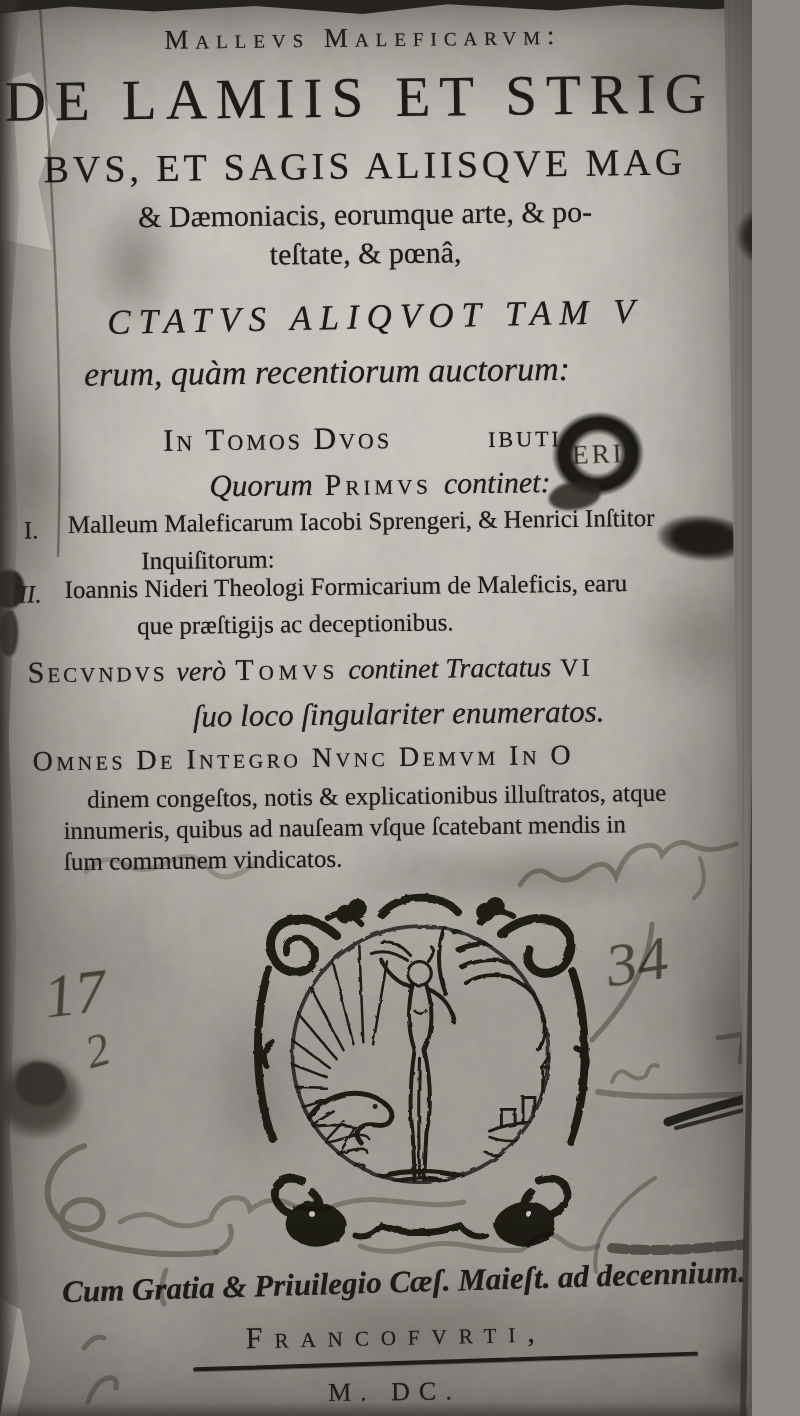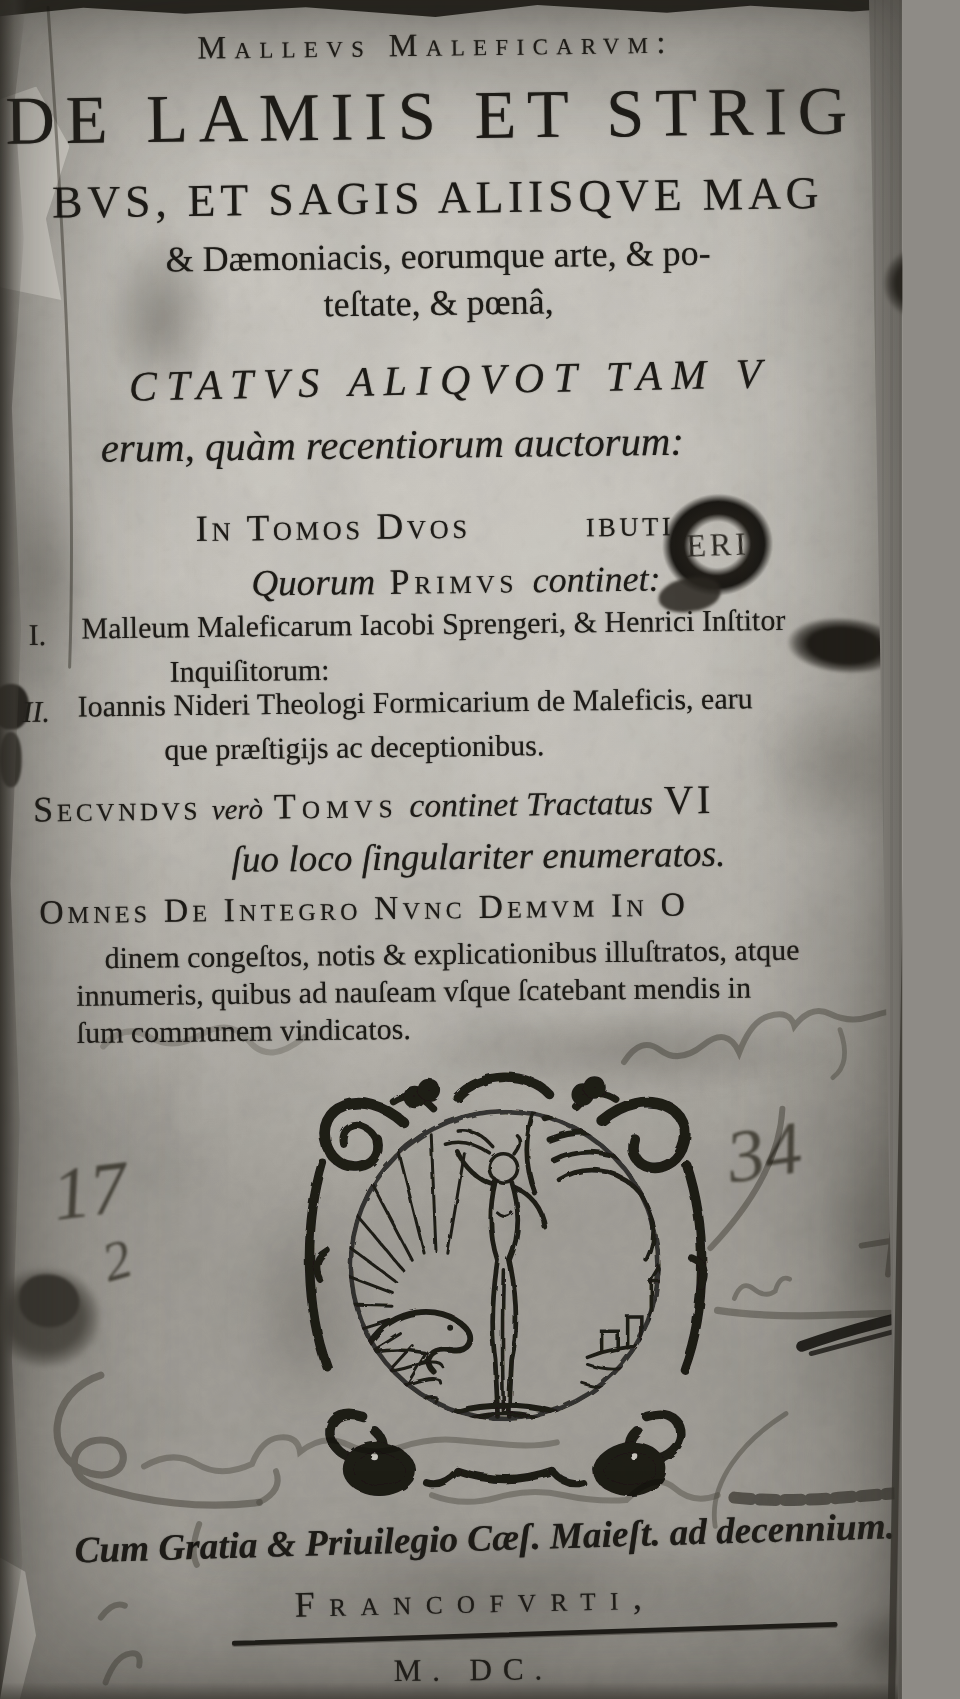--- a/index.html
+++ b/index.html
@@ -75,22 +75,22 @@
   .l-tomos .gap{display:inline-block;width:96px;}
   .l-quorum{top:466px;left:212px;display:flex;gap:12px;align-items:baseline;}
   .q1{font-size:31px;} .q2{font-size:30px;letter-spacing:4px;} .q3{font-size:30px;}
   .l-i1num{left:26px;top:512px;font-size:25px;}
   .l-i1a{left:70px;top:507px;font-size:25px;}
   .l-i1b{left:143px;top:544px;font-size:25px;}
   .l-i2num{left:20px;top:576px;font-size:25px;font-style:italic;}
   .l-i2a{left:66px;top:572px;font-size:25px;}
   .l-i2b{left:138px;top:609px;font-size:25px;}
   .l-sec{left:28px;top:651px;display:flex;gap:9px;align-items:baseline;}
-  .sec1{font-size:30px;letter-spacing:3px;} .sec2w{font-size:24px;} .sec3{font-size:30px;letter-spacing:5px;}
-  .sec4{font-size:28px;} .sec5{font-size:34px;letter-spacing:3px;}
+  .sec1{font-size:30px;letter-spacing:3px;} .sec2w{font-size:28px;} .sec3{font-size:30px;letter-spacing:5px;}
+  .sec4{font-size:28px;} .sec5{font-size:25px;letter-spacing:3px;}
   .l-sec2{top:696px;padding-left:55px;font-size:31px;}
   .l-om1{left:32px;top:741px;font-size:28px;letter-spacing:3.5px;}
   .l-om2{left:86px;top:782px;font-size:25px;}
   .l-om3{left:62px;top:813px;font-size:25px;}
   .l-om4{left:62px;top:844px;font-size:25px;}
   .l-priv{left:55px;top:1264px;font-size:31px;font-weight:700;transform:rotate(-1deg);}
   .l-place{top:1318px;padding-left:35px;font-size:30px;letter-spacing:12px;transform:rotate(-.6deg);}
   .rule{position:absolute;left:185px;top:1360px;width:505px;height:4px;background:#1d1b17;border-radius:2px;
     transform:rotate(-1.1deg);box-shadow:0 1px 0 rgba(29,27,23,.4);}
   .l-date{top:1377px;padding-left:30px;font-size:26px;letter-spacing:9px;}

